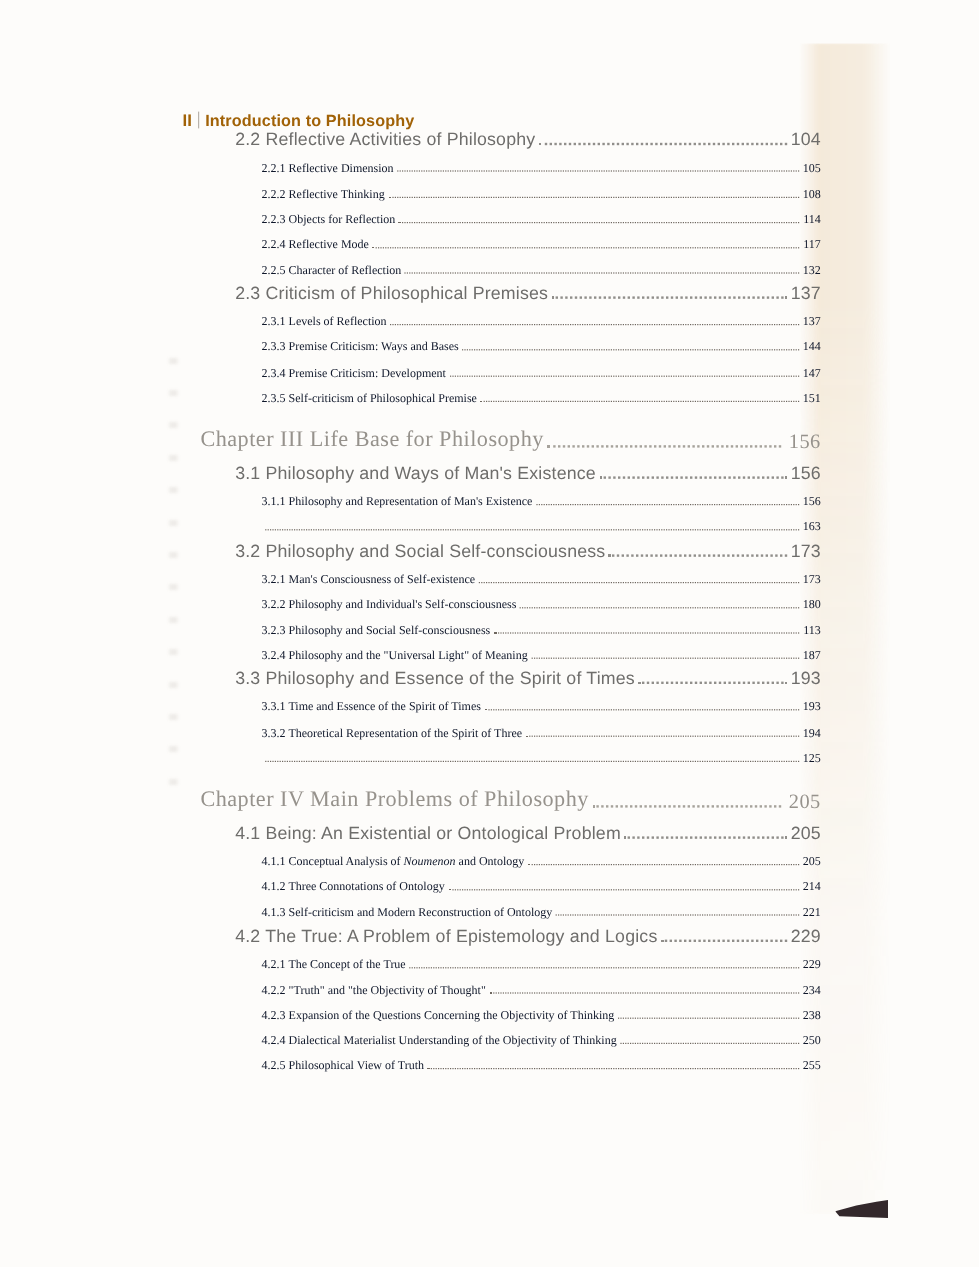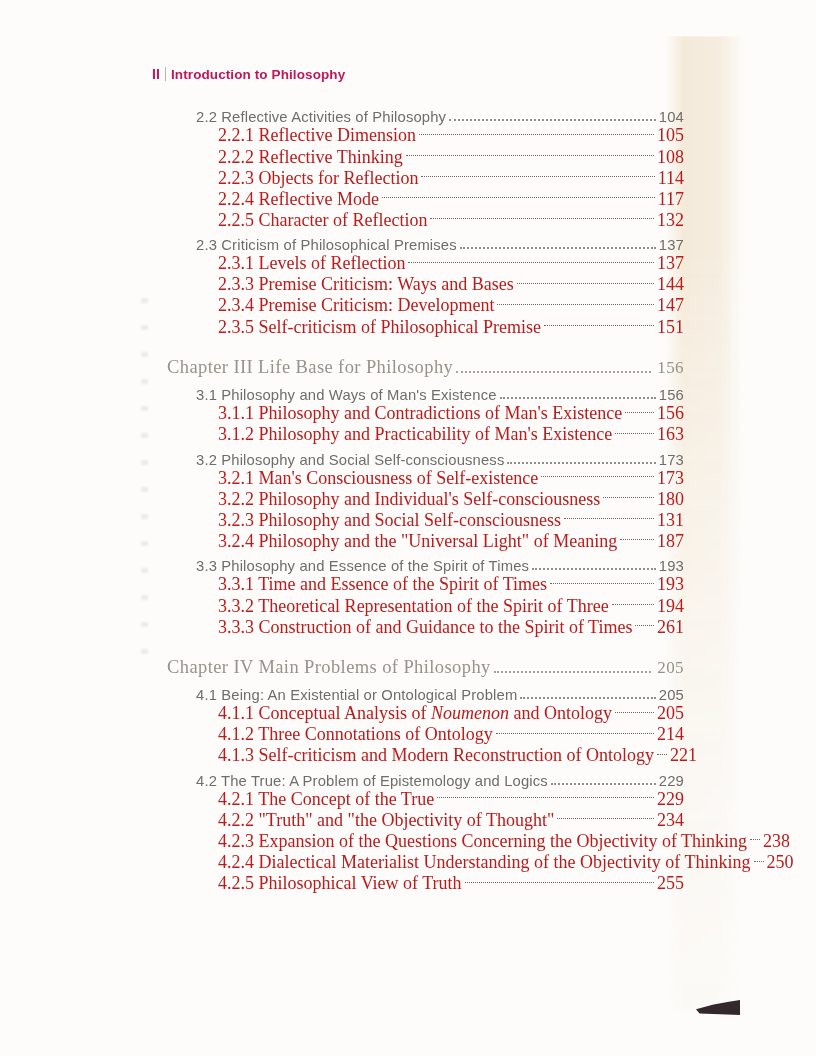--- a/index.html
+++ b/index.html
@@ -23,23 +23,23 @@
     background:#33282b;
     clip-path:polygon(0 62%,40% 30%,78% 10%,100% 0,100% 100%,8% 90%);
   }
   
   .bleed{
     position:absolute;left:141px;top:298px;width:7px;height:372px;
     background:repeating-linear-gradient(180deg,rgba(115,104,92,.11) 0 5px,transparent 5px 27px);
     filter:blur(1.2px);
   }
   .running-header{
-    position:absolute;left:152px;top:66px;
+    position:absolute;left:152px;top:92px;
     display:flex;align-items:center;gap:5px;
-    color:#be185d;font-weight:700;font-size:13.5px;letter-spacing:.1px;
+    color:#a16207;font-weight:700;font-size:13.5px;letter-spacing:.1px;
   }
   .running-header .num{font-size:14px;}
   .running-header .bar{width:1px;height:14px;background:#b9b3ac;}
 
   .toc{position:absolute;left:150px;top:103px;width:534px;}
   .row{display:flex;align-items:flex-end;}
   .label{white-space:nowrap;}
   .pg{white-space:nowrap;}
   .leader{flex:1;margin:0 3px;min-width:10px;}
   .it{font-style:italic;}
@@ -52,21 +52,21 @@
   .row-chapter .pg{font-size:17px;}
 
   .row-section{
     height:22.4px;padding-left:46px;
     font-family:"Liberation Sans",sans-serif;font-size:14.8px;color:#6e6d6b;letter-spacing:.15px;
   }
   .row-section .leader{border-bottom:2px dotted #908e8a;margin-bottom:4px;}
 
   .row-sub{
     height:21.1px;padding-left:68px;
-    font-family:"Liberation Serif",serif;font-size:18px;color:#b91c1c;align-items:center;
+    font-family:"Liberation Serif",serif;font-size:10px;color:#0f172a;
   }
   .row-sub .leader{border-bottom:1.5px dotted #6e675f;margin-bottom:3px;}
 </style>
 </head>
 <body>
 
 <div class="sheet"></div>
 <div class="edge-strip"></div>
 <div class="bleed"></div>
 <div class="cover-corner"></div>
@@ -137,26 +137,25 @@
       <span class="label">Chapter III Life Base for Philosophy</span>
       <span class="leader"></span>
       <span class="pg">156</span>
     </div>
     <div class="row row-section">
       <span class="label">3.1 Philosophy and Ways of Man's Existence</span>
       <span class="leader"></span>
       <span class="pg">156</span>
     </div>
     <div class="row row-sub">
-      <span class="label">3.1.1 Philosophy and Contradictions of Man's Existence</span>
+      <span class="label">3.1.1 Philosophy and Representation of Man's Existence</span>
       <span class="leader"></span>
       <span class="pg">156</span>
     </div>
     <div class="row row-sub">
-      <span class="label">3.1.2 Philosophy and Practicability of Man's Existence</span>
       <span class="leader"></span>
       <span class="pg">163</span>
     </div>
     <div class="row row-section">
       <span class="label">3.2 Philosophy and Social Self-consciousness</span>
       <span class="leader"></span>
       <span class="pg">173</span>
     </div>
     <div class="row row-sub">
       <span class="label">3.2.1 Man's Consciousness of Self-existence</span>
@@ -164,21 +163,21 @@
       <span class="pg">173</span>
     </div>
     <div class="row row-sub">
       <span class="label">3.2.2 Philosophy and Individual's Self-consciousness</span>
       <span class="leader"></span>
       <span class="pg">180</span>
     </div>
     <div class="row row-sub">
       <span class="label">3.2.3 Philosophy and Social Self-consciousness</span>
       <span class="leader"></span>
-      <span class="pg">131</span>
+      <span class="pg">113</span>
     </div>
     <div class="row row-sub">
       <span class="label">3.2.4 Philosophy and the "Universal Light" of Meaning</span>
       <span class="leader"></span>
       <span class="pg">187</span>
     </div>
     <div class="row row-section">
       <span class="label">3.3 Philosophy and Essence of the Spirit of Times</span>
       <span class="leader"></span>
       <span class="pg">193</span>
@@ -187,23 +186,22 @@
       <span class="label">3.3.1 Time and Essence of the Spirit of Times</span>
       <span class="leader"></span>
       <span class="pg">193</span>
     </div>
     <div class="row row-sub">
       <span class="label">3.3.2 Theoretical Representation of the Spirit of Three</span>
       <span class="leader"></span>
       <span class="pg">194</span>
     </div>
     <div class="row row-sub">
-      <span class="label">3.3.3 Construction of and Guidance to the Spirit of Times</span>
-      <span class="leader"></span>
-      <span class="pg">261</span>
+      <span class="leader"></span>
+      <span class="pg">125</span>
     </div>
     <div class="row row-chapter">
       <span class="label">Chapter IV Main Problems of Philosophy</span>
       <span class="leader"></span>
       <span class="pg">205</span>
     </div>
     <div class="row row-section">
       <span class="label">4.1 Being: An Existential or Ontological Problem</span>
       <span class="leader"></span>
       <span class="pg">205</span>

